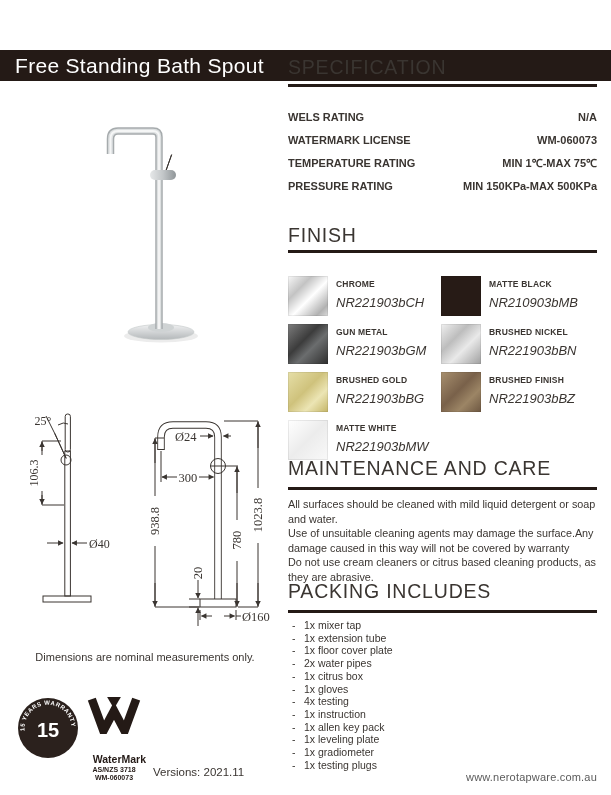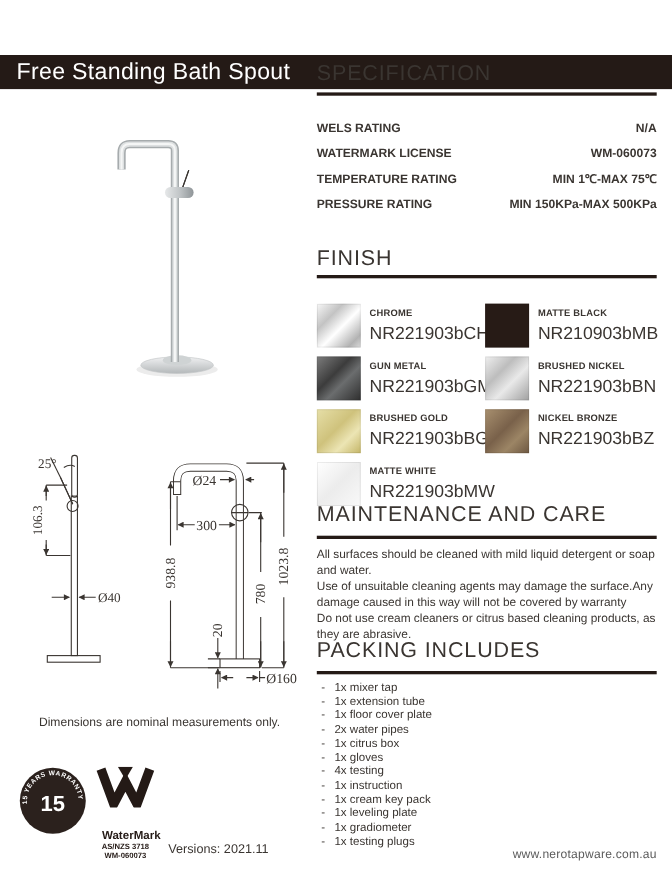--- a/index.html
+++ b/index.html
@@ -16,21 +16,21 @@
   .spec-rows{position:absolute;left:288px;top:106px;width:309px;}
   .spec-row{display:flex;justify-content:space-between;height:23px;line-height:23px;
             font-size:11px;font-weight:bold;}
   
   .finish-grid{position:absolute;left:288px;top:276px;width:309px;display:grid;
                grid-template-columns:153px 1fr;grid-auto-rows:40px;row-gap:8px;}
   .finish-item{display:flex;}
   .swatch{width:40px;height:40px;flex:0 0 40px;box-shadow:inset 0 0 0 1px rgba(0,0,0,0.07);}
   .finish-txt{margin-left:8px;padding-top:3px;}
   .finish-name{font-size:8.5px;font-weight:bold;letter-spacing:0.2px;}
-  .finish-code{font-size:16px;margin-top:6px;}
+  .finish-code{font-size:13px;margin-top:6px;font-style:italic;}
   
   .maint{position:absolute;left:288px;top:497px;width:310px;font-size:10.8px;line-height:14.6px;}
   
   .pack{position:absolute;left:292px;top:619px;width:300px;font-size:10.5px;line-height:12.7px;}
   .pack-item{padding-left:12px;position:relative;}
   .pack-item::before{content:"-";position:absolute;left:0;}
   .website{position:absolute;left:350px;top:771px;width:247px;text-align:right;
            font-size:11px;color:#5b5b5b;letter-spacing:0.2px;}
   
   .note{position:absolute;left:0;top:651px;width:290px;text-align:center;font-size:11px;}
@@ -111,21 +111,21 @@
     <div class="finish-item">
       <div class="swatch" style="background:linear-gradient(135deg,#e6dfa8 0%,#cfc27c 45%,#ece5b4 70%,#c4b567 100%)"></div>
       <div class="finish-txt">
           <div class="finish-name">BRUSHED GOLD</div>
         <div class="finish-code">NR221903bBG</div>
         </div>
     </div>
     <div class="finish-item">
       <div class="swatch" style="background:linear-gradient(135deg,#a8906f 0%,#79614a 45%,#9c8565 70%,#6d5741 100%)"></div>
       <div class="finish-txt">
-          <div class="finish-name">NICKEL BRONZE</div>
+          <div class="finish-name">BRUSHED FINISH</div>
         <div class="finish-code">NR221903bBZ</div>
         </div>
     </div>
     <div class="finish-item">
       <div class="swatch" style="background:linear-gradient(135deg,#ffffff 0%,#ececec 50%,#f9f9f9 100%)"></div>
       <div class="finish-txt">
           <div class="finish-name">MATTE WHITE</div>
         <div class="finish-code">NR221903bMW</div>
         </div>
     </div>
@@ -143,21 +143,21 @@
   <div class="rule" style="top:610px;"></div>
   <div class="pack">
     <div class="pack-item">1x mixer tap</div>
     <div class="pack-item">1x extension tube</div>
     <div class="pack-item">1x floor cover plate</div>
     <div class="pack-item">2x water pipes</div>
     <div class="pack-item">1x citrus box</div>
     <div class="pack-item">1x gloves</div>
     <div class="pack-item">4x testing</div>
     <div class="pack-item">1x instruction</div>
-    <div class="pack-item">1x cream key pack</div>
+    <div class="pack-item">1x allen key pack</div>
     <div class="pack-item">1x leveling plate</div>
     <div class="pack-item">1x gradiometer</div>
     <div class="pack-item">1x testing plugs</div>
   </div>
 
   <div class="website">www.nerotapware.com.au</div>
 
   <svg class="photo" width="130" height="250" viewBox="0 0 130 250">
     <defs>
       <linearGradient id="hubg" x1="0" y1="0" x2="1" y2="0">

